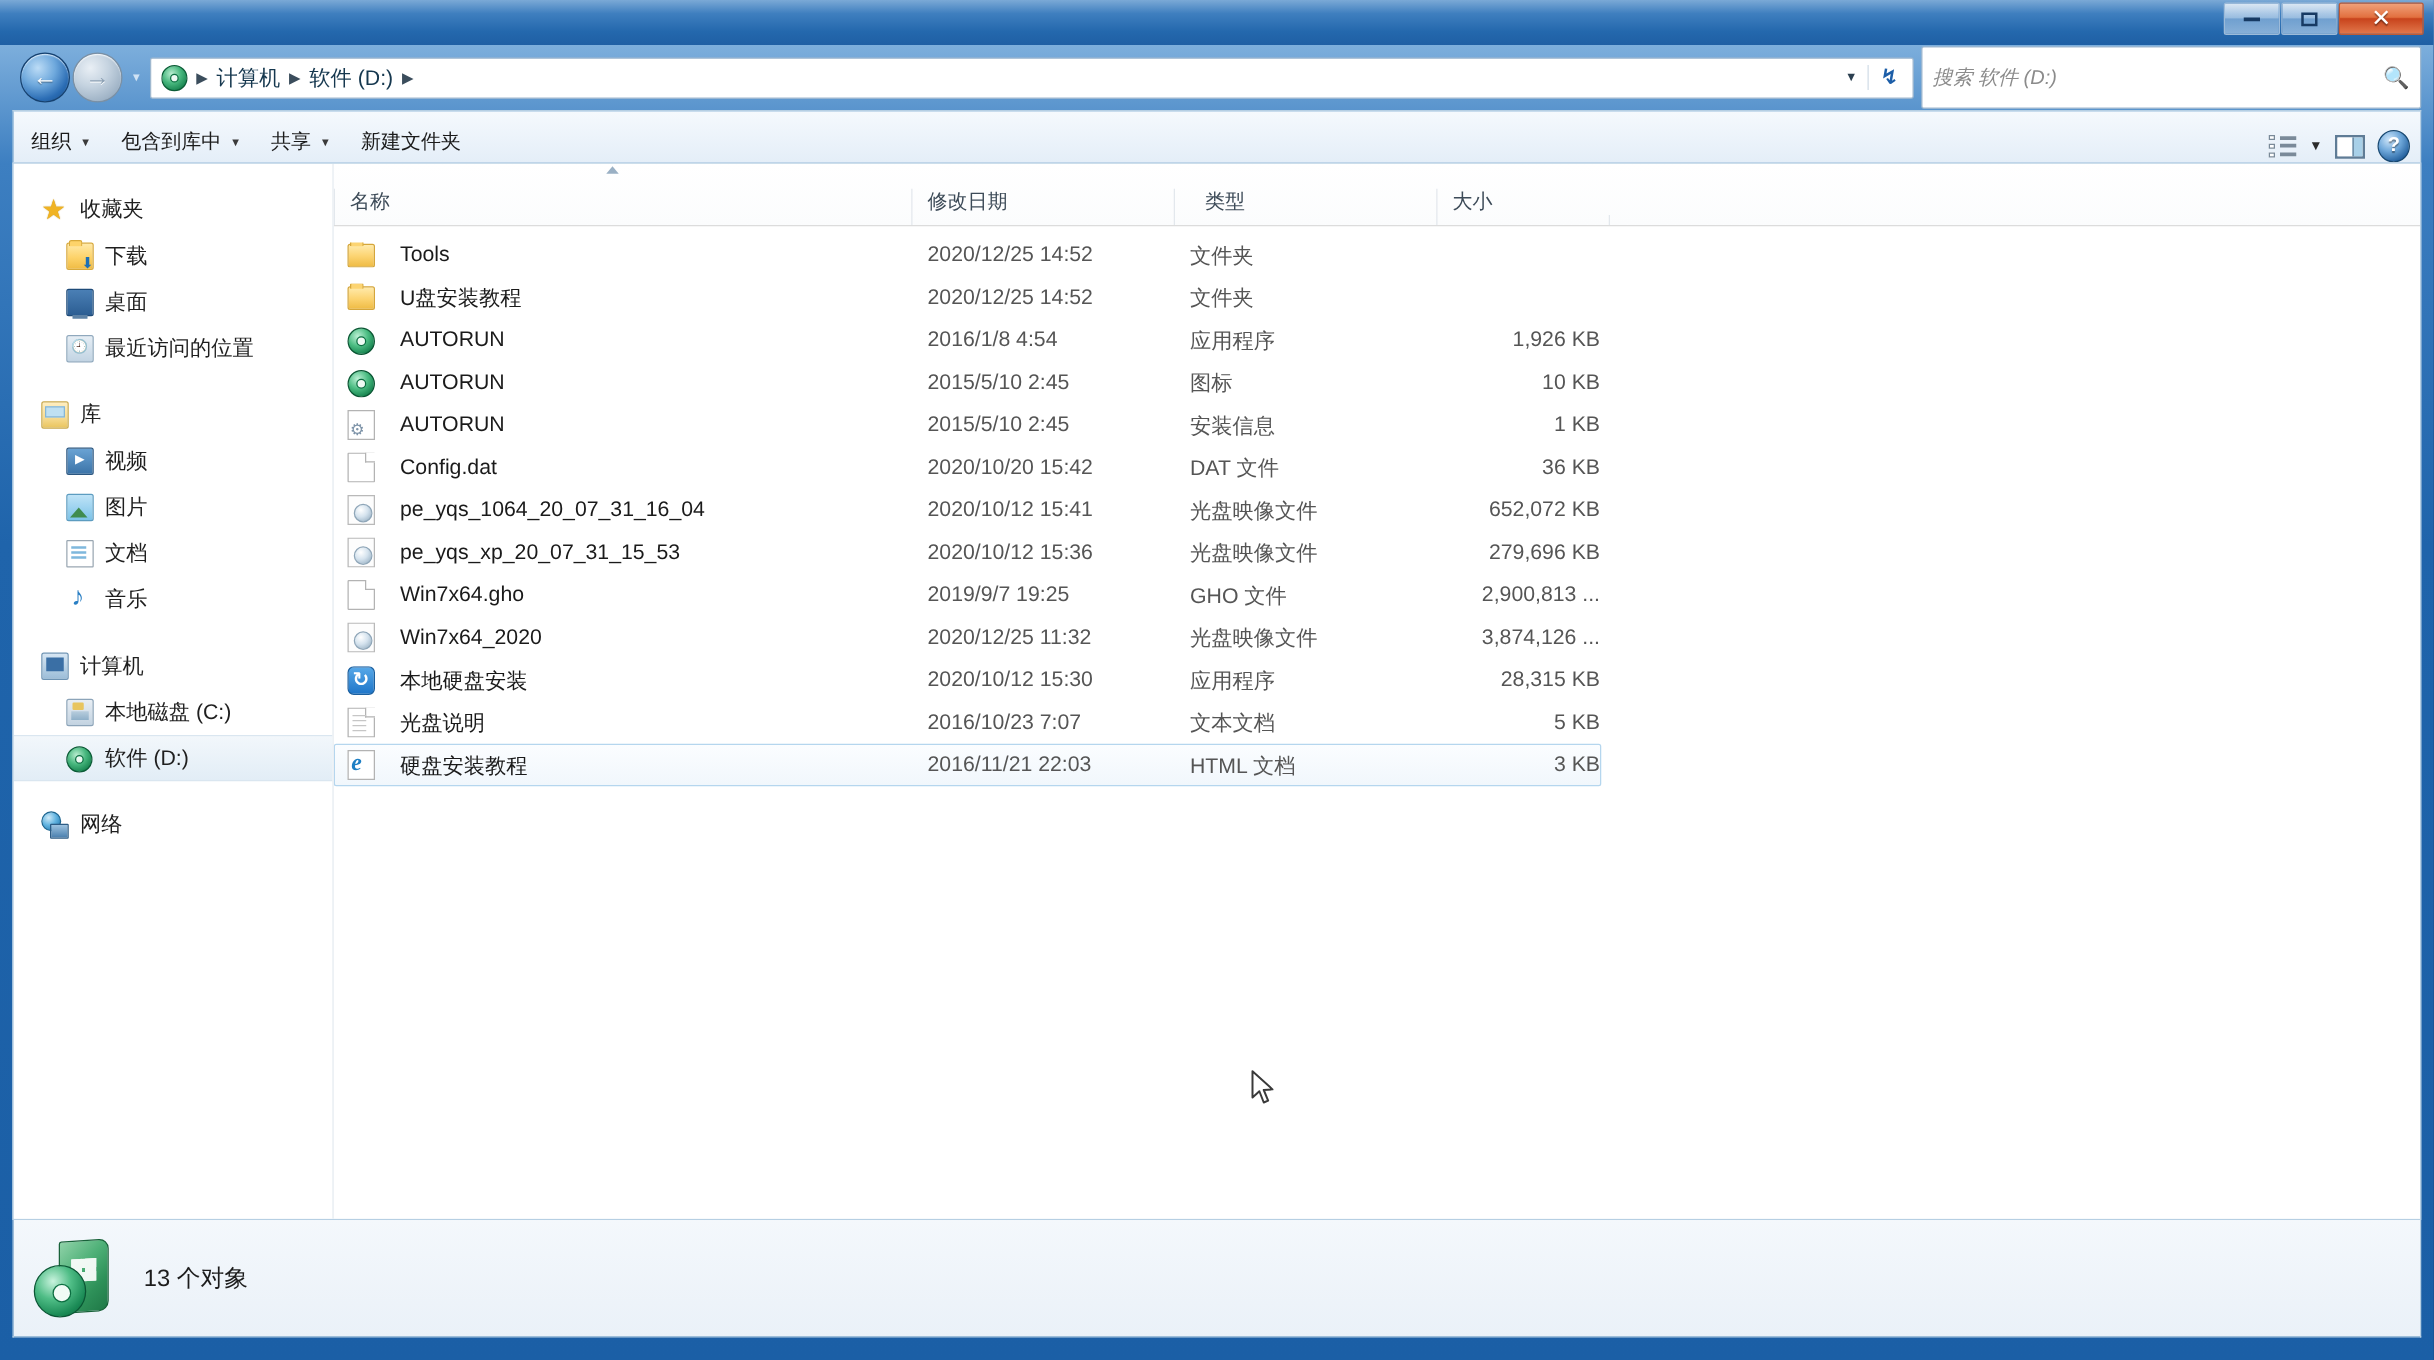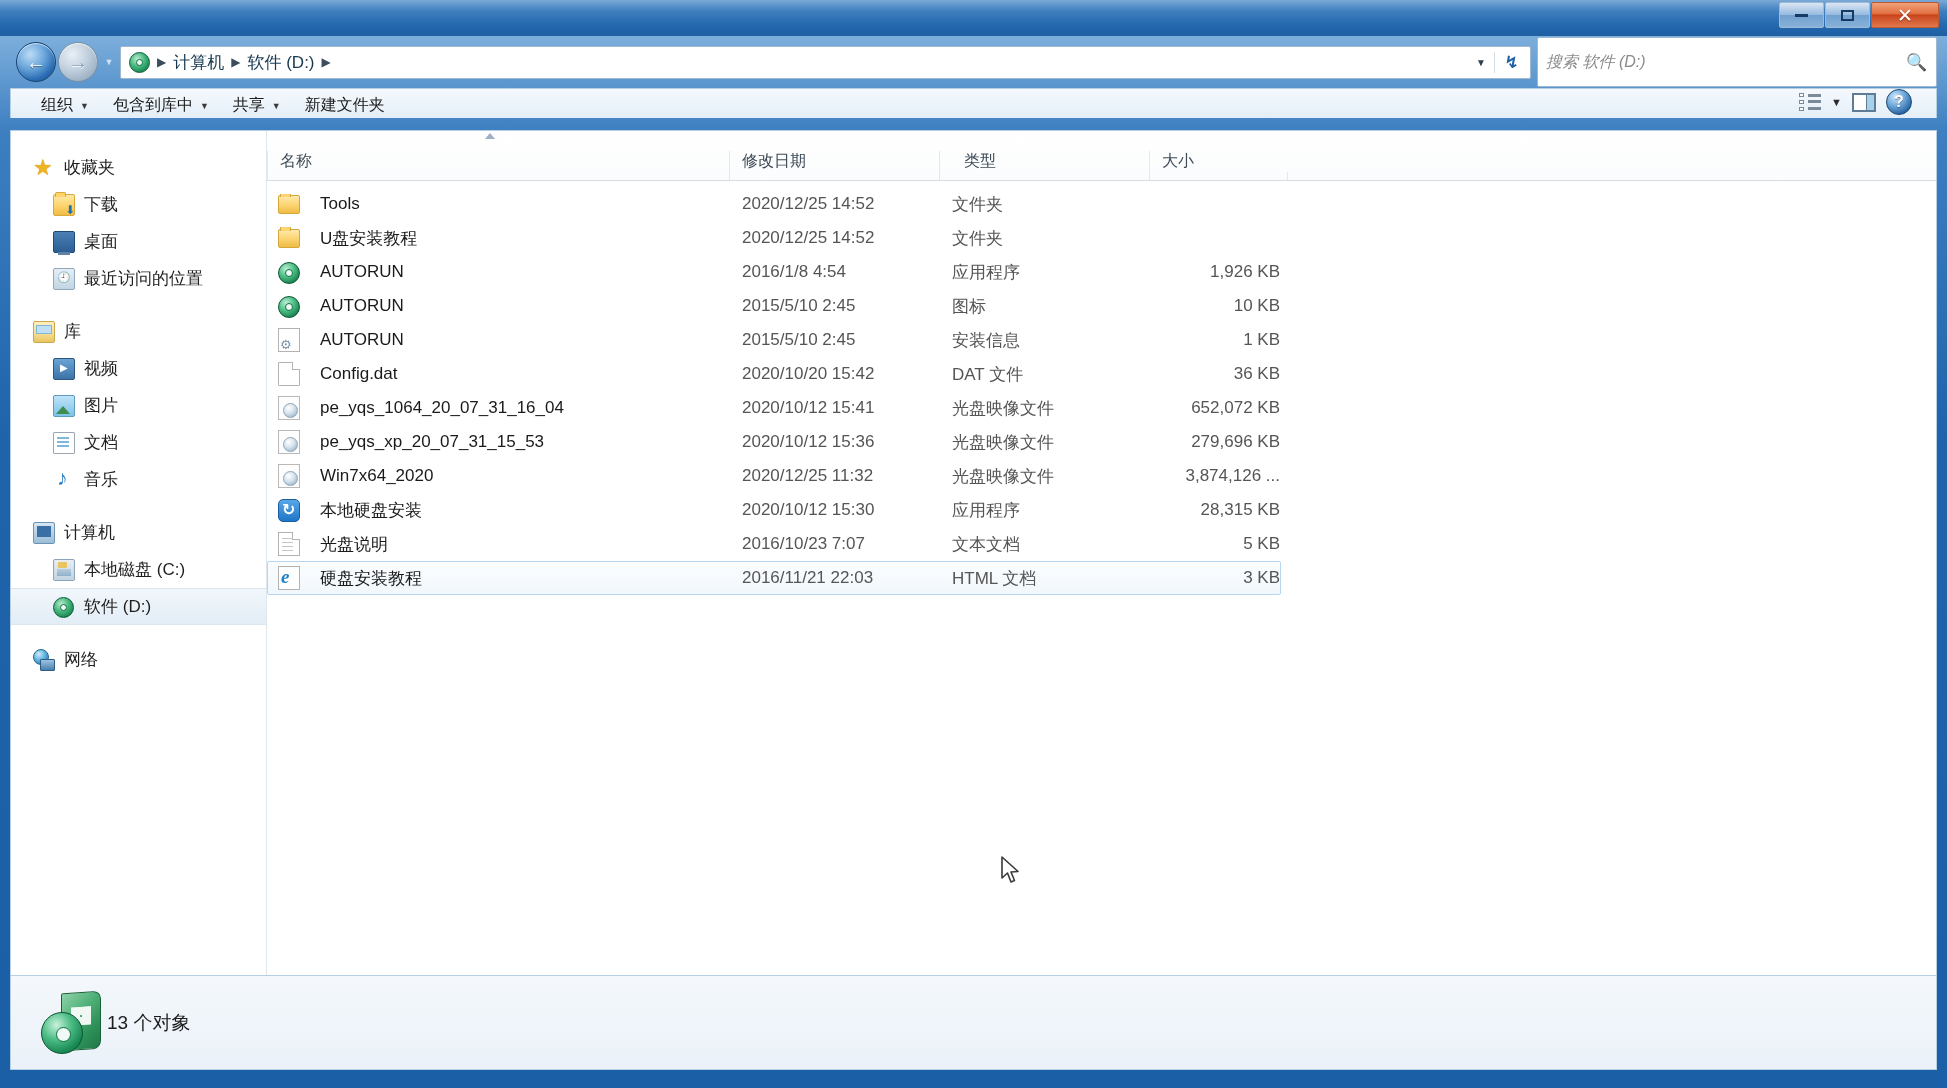--- a/index.html
+++ b/index.html
@@ -92,25 +92,25 @@
   .searchbox {
     flex: 0 0 400px; height: 50px; margin-left: 6px;
     background: #fff; border: 1px solid #9fb8cf; border-radius: 2px;
     display:flex; align-items:center; padding: 0 8px;
   }
   .searchbox .ph { flex:1; font-size: 16px; color: #8b8b8b; font-style: italic; }
   .search-icon { color:#2f6fae; font-size: 17px; }
 
   
   .cmdbar {
-    position: absolute; top: 88px; left: 10px; right: 10px; height: 30px;
+    position: absolute; top: 88px; left: 10px; right: 10px; height: 42px;
     background: linear-gradient(180deg,#f5f9fd 0%, #e4eef8 100%);
     border: 1px solid #b6cfe3; border-bottom: none;
-    display: flex; align-items: flex-start;
-    padding: 0 18px;
+    display: flex; align-items: flex-end;
+    padding: 0 2px;
   }
   .cmd {
     font-size: 16px; color: #1b1b1b; padding: 6px 12px; display:flex; align-items:center; gap:7px;
     white-space: nowrap;
   }
   .cmd .caret { font-size: 9px; color:#3a3a3a; }
   .cmdspacer { flex: 1 1 auto; }
   .cmdicons { display:flex; align-items:center; gap: 10px; padding-right: 6px; }
   .viewicon {
     width: 22px; height: 18px; display:grid; grid-template-columns: 7px 1fr; grid-template-rows: repeat(3, 1fr);
@@ -304,21 +304,21 @@
   .fico.f-html:after {
     content:"e"; position:absolute; left:2px; top:-1px; font-size:19px; font-style:italic;
     font-weight:bold; color:#1e7fc4; font-family:"Liberation Serif", serif;
   }
 
   
   .statusbar {
     position: absolute; left: 10px; right: 10px; bottom: 18px; height: 94px;
     background: linear-gradient(180deg,#f4f8fc 0%, #eaf1f8 100%);
     border: 1px solid #b6cfe3; border-top: none;
-    display: flex; align-items: center; padding-left: 30px; 
+    display: flex; align-items: center; padding-left: 16px; gap: 22px;
   }
   .statusicon { width: 66px; height: 66px; position: relative; flex:0 0 66px; }
   .statusicon .box {
     position:absolute; left: 20px; top: 2px; width: 40px; height: 58px;
     background: linear-gradient(135deg,#8fd2a8 0%, #4eb077 40%, #2e9159 70%, #1f7847 100%);
     border: 1px solid #186239;
     border-radius: 2px 8px 8px 2px;
     transform: skewY(-4deg);
   }
   .statusicon .box:after {
@@ -581,20 +581,29 @@
         <div class="row">
           <div class="cell c-name">
             <span class="fico f-iso"></span>
             <span>pe_yqs_xp_20_07_31_15_53</span>
           </div>
           <div class="cell c-date">2020/10/12 15:36</div>
           <div class="cell c-type">光盘映像文件</div>
           <div class="cell c-size">279,696 KB</div>
         </div>
 
+        <div class="row">
+          <div class="cell c-name">
+            <span class="fico f-page"></span>
+            <span>Win7x64.gho</span>
+          </div>
+          <div class="cell c-date">2019/9/7 19:25</div>
+          <div class="cell c-type">GHO 文件</div>
+          <div class="cell c-size">2,900,813 ...</div>
+        </div>
 
         <div class="row">
           <div class="cell c-name">
             <span class="fico f-iso"></span>
             <span>Win7x64_2020</span>
           </div>
           <div class="cell c-date">2020/12/25 11:32</div>
           <div class="cell c-type">光盘映像文件</div>
           <div class="cell c-size">3,874,126 ...</div>
         </div>

